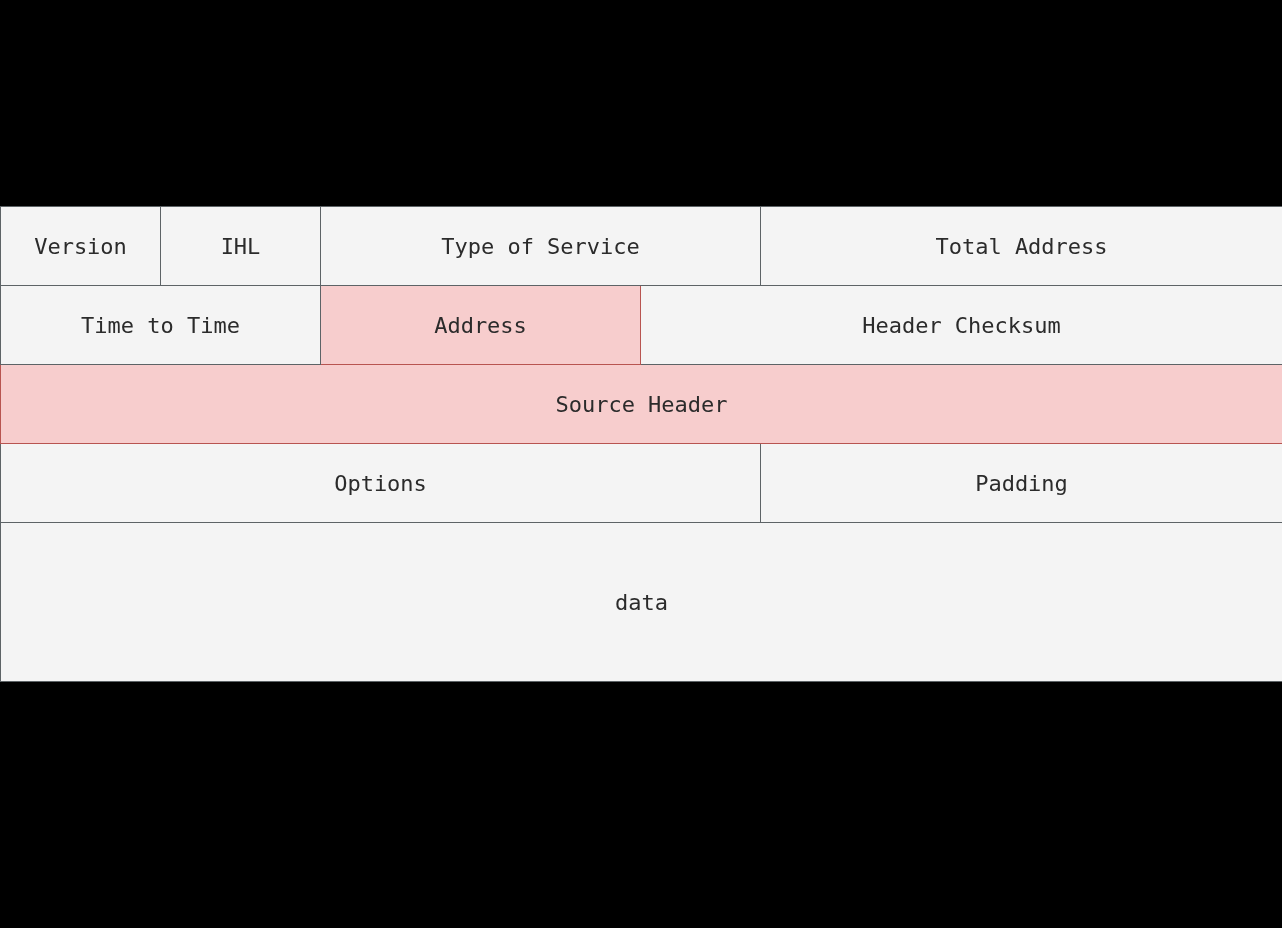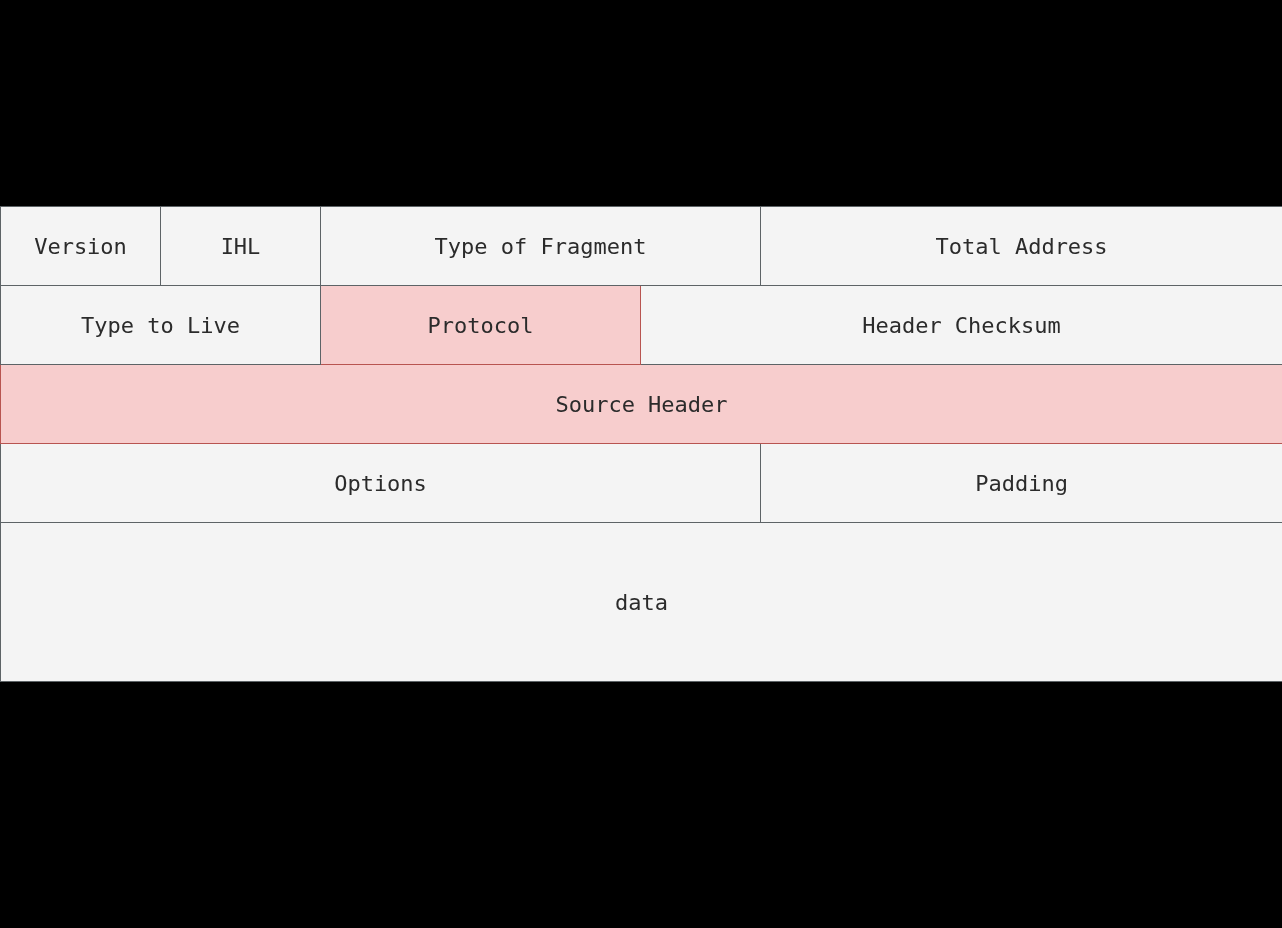--- a/index.html
+++ b/index.html
@@ -66,28 +66,28 @@
         <col class="c3">
       <col class="c4">
         <col class="c5">
         <col class="c6">
     </colgroup>
     <tbody>
 
       <tr>
         <td>Version</td>
         <td>IHL</td>
-        <td colspan="2">Type of Fragment</td>
+        <td colspan="2">Type of Service</td>
         <td colspan="2">Total Address</td>
       </tr>
 
 
       <tr>
-        <td colspan="2">Type to Live</td>
-        <td class="hl">Protocol</td>
+        <td colspan="2">Time to Time</td>
+        <td class="hl">Address</td>
         <td colspan="3">Header Checksum</td>
       </tr>
 
       <tr>
         <td class="hl" colspan="6">Source Header</td>
       </tr>
 
 
       <tr>
         <td colspan="4">Options</td>

